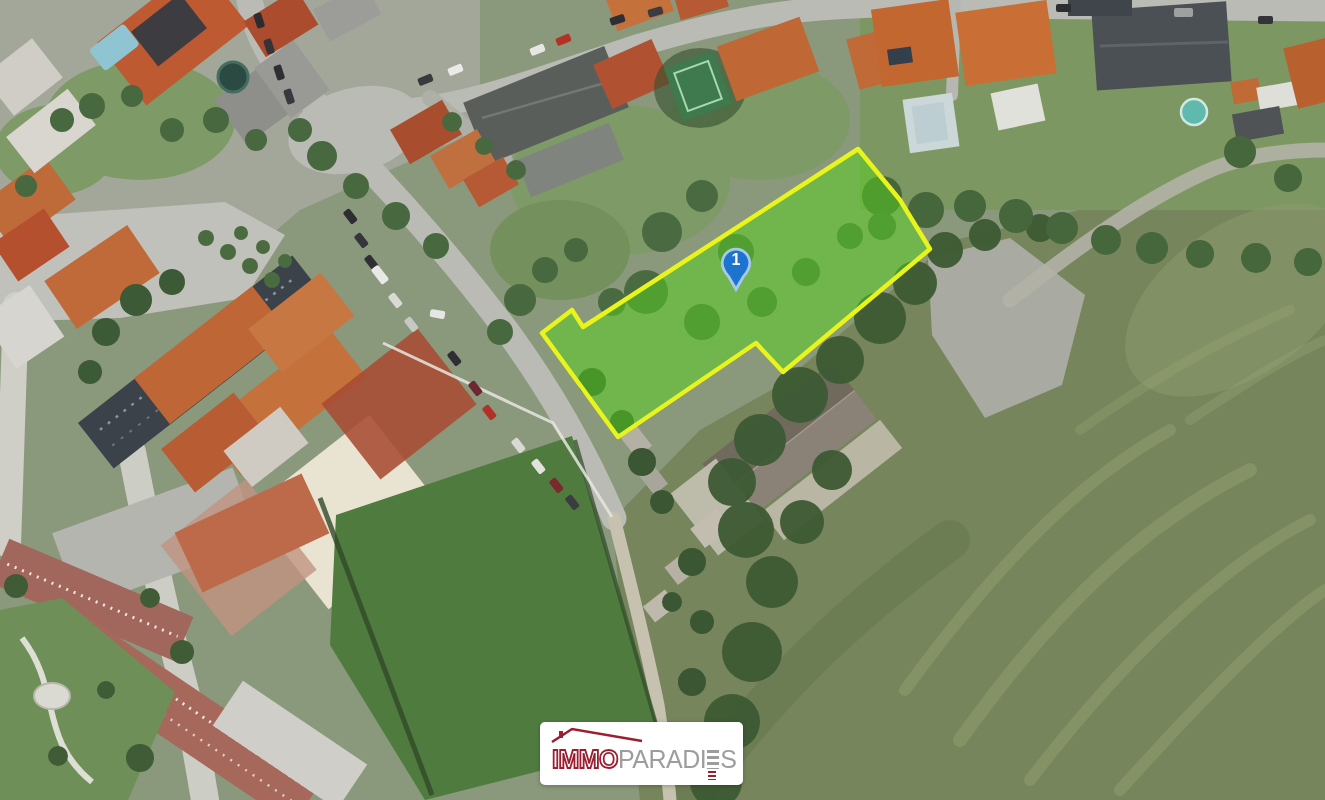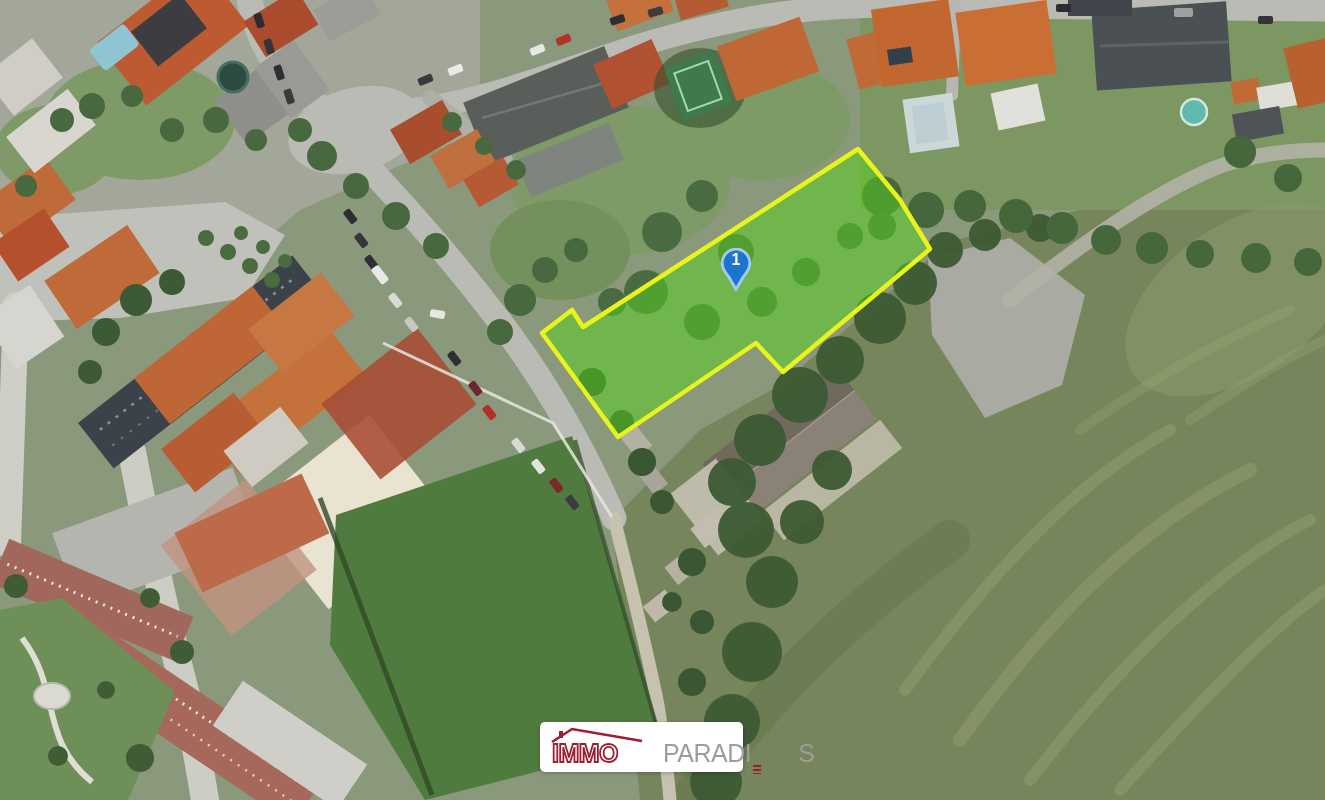--- a/index.html
+++ b/index.html
@@ -5,31 +5,31 @@
   html,body{margin:0;padding:0;}
   body{width:1325px;height:800px;overflow:hidden;background:#1a1a1a;font-family:"Liberation Sans",sans-serif;}
   #map{position:relative;width:1325px;height:800px;overflow:hidden;background:#87967b;}
   #map svg.scene{position:absolute;left:0;top:0;display:block;}
   .parcel{fill:var(--parcel-fill,#55d41e);fill-opacity:.5;stroke:var(--parcel-stroke,#e9f41c);stroke-width:4.5;stroke-linejoin:round;}
   .marker{position:absolute;left:719px;top:246px;width:34px;height:47px;cursor:pointer;}
   .marker svg{display:block;width:100%;height:100%;}
   .pin-body{fill:var(--marker-fill,#1d74cf);stroke:var(--marker-ring,#a6c9ea);stroke-width:3;}
   .marker-num{position:absolute;left:0;top:6px;width:100%;text-align:center;color:var(--marker-num,#fff);
     font-size:16px;font-weight:bold;line-height:1;user-select:none;}
-  .watermark{position:absolute;left:540px;top:722px;width:203px;height:50px;background:var(--logo-bg,#fff);
+  .watermark{position:absolute;left:540px;top:722px;width:203px;height:63px;background:var(--logo-bg,#fff);
     border-radius:5px;box-shadow:0 1px 4px rgba(0,0,0,.25);box-sizing:border-box;
     display:flex;align-items:center;padding:12px 6px 0 12px;}
   .roof{position:absolute;left:10px;top:4px;width:96px;height:18px;}
   .roof path{stroke:var(--logo-red,#9b1f30);fill:none;stroke-width:2.6;}
   .roof rect{fill:var(--logo-red,#9b1f30);}
   .logo-immo{font-size:25px;font-weight:800;letter-spacing:-.5px;line-height:1;
     color:var(--logo-red,#9b1f30);
     -webkit-text-fill-color:rgba(255,255,255,.12);
     -webkit-text-stroke:1.8px var(--logo-red,#9b1f30);}
-  .logo-gray{font-size:25px;font-weight:500;letter-spacing:-.5px;line-height:1;color:var(--logo-gray,#9d9d9d);padding-left:45px;}
+  .logo-gray{font-size:25px;font-weight:500;letter-spacing:-.5px;line-height:1;color:var(--logo-gray,#9d9d9d);}
   .stylized-e{position:relative;display:inline-block;width:12px;height:19px;margin:0 1px;
     background:repeating-linear-gradient(to bottom,var(--logo-gray,#9d9d9d) 0 3px,transparent 3px 6px);}
   .stylized-e::after{content:"";position:absolute;left:1px;top:21px;width:8px;height:9px;
     background:repeating-linear-gradient(to bottom,var(--logo-red,#9b1f30) 0 2px,transparent 2px 4px);}
 </style>
 </head>
 <body>
 
 <div id="map">
 

